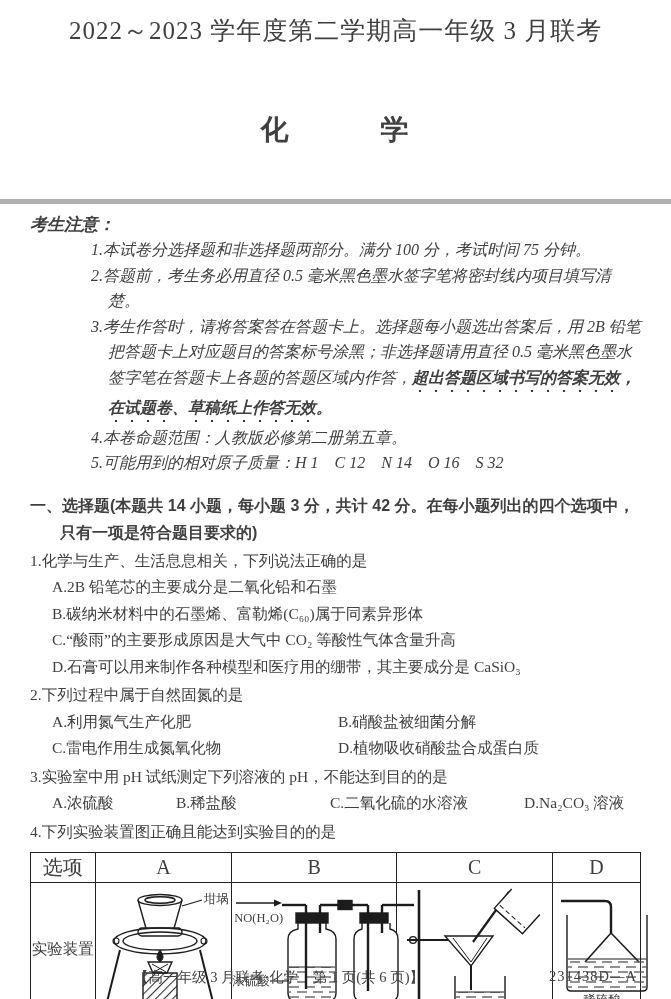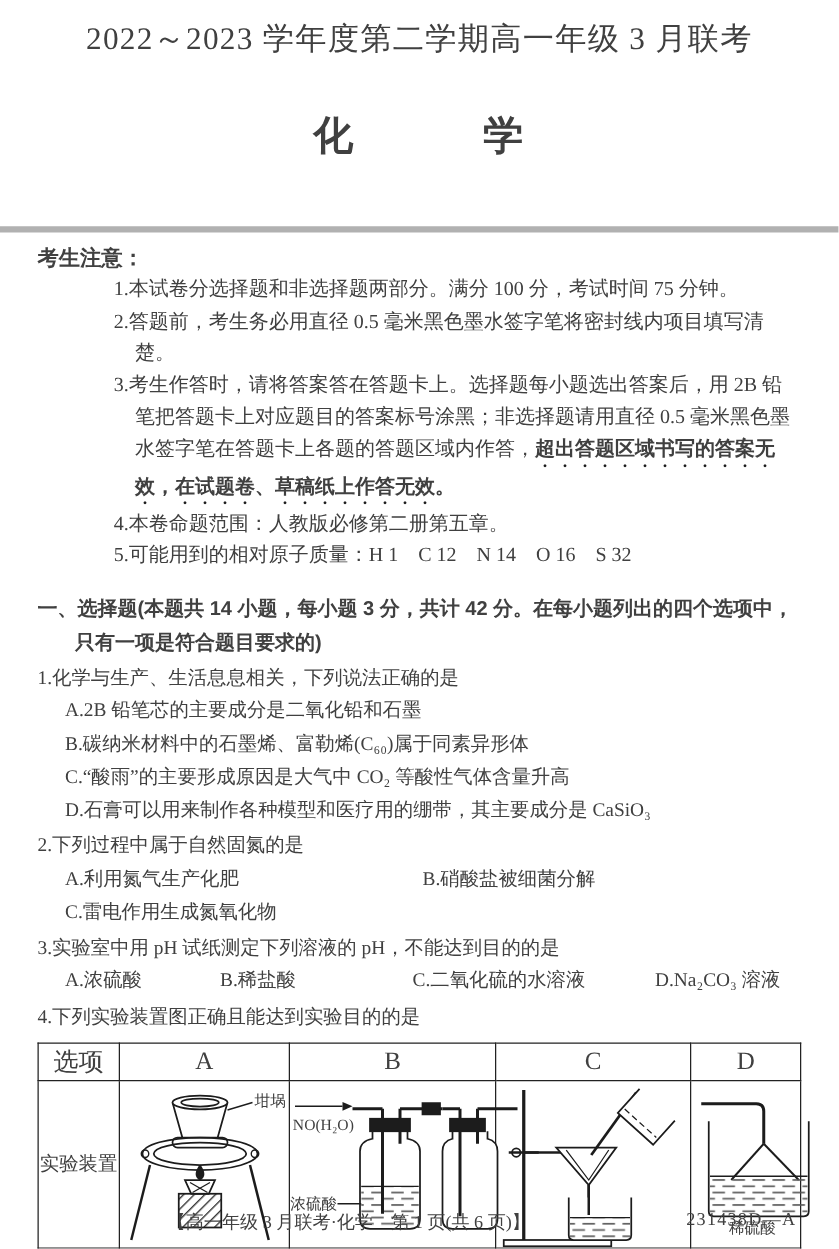--- a/index.html
+++ b/index.html
@@ -16,32 +16,32 @@
   }
   .session-title{
     margin-top:14px;
     text-align:center;
     font-size:25px;
     font-weight:normal;
     letter-spacing:1px;
     white-space:nowrap;
   }
   .subject-title{
-    margin-top:40px;
+    margin-top:64px;
     text-align:center;
-    font-size:32px;
+    font-size:28px;
     font-weight:bold;
     letter-spacing:2px;
   }
   .divider-bar{
     margin:50px -30px 0 -30px;
     height:5px;
     background:#b1b1b1;
   }
-  .notice{ margin-top:8px; }
+  .notice{ margin-top:8px;font-style:italic; }
   .notice-title{
     font-family:"Liberation Sans","DejaVu Sans",sans-serif;
     font-weight:bold;
     font-size:17px;
     line-height:25px;
   }
   .notice-items{ margin-left:61px; font-size:16px; line-height:25.5px; }
   .notice-item{ padding-left:17px; text-indent:-17px; }
   .em-dots{
     font-family:"Liberation Sans","DejaVu Sans",sans-serif;
@@ -151,20 +151,21 @@
       <div>D.石膏可以用来制作各种模型和医疗用的绷带，其主要成分是 CaSiO₃</div>
     </div>
   </div>
 
   <div class="question">
     <div class="q-stem">2.下列过程中属于自然固氮的是</div>
     <div class="q-options-grid">
       <div>A.利用氮气生产化肥</div>
       <div>B.硝酸盐被细菌分解</div>
       <div>C.雷电作用生成氮氧化物</div>
+      <div>D.植物吸收硝酸盐合成蛋白质</div>
     </div>
   </div>
 
   <div class="question">
     <div class="q-stem">3.实验室中用 pH 试纸测定下列溶液的 pH，不能达到目的的是</div>
     <div class="q-options-row">
       <div class="q3-a">A.浓硫酸</div>
       <div class="q3-b">B.稀盐酸</div>
       <div class="q3-c">C.二氧化硫的水溶液</div>
       <div class="q3-d">D.Na₂CO₃ 溶液</div>

